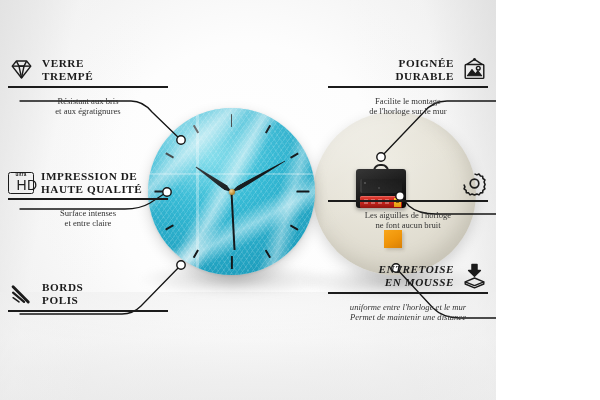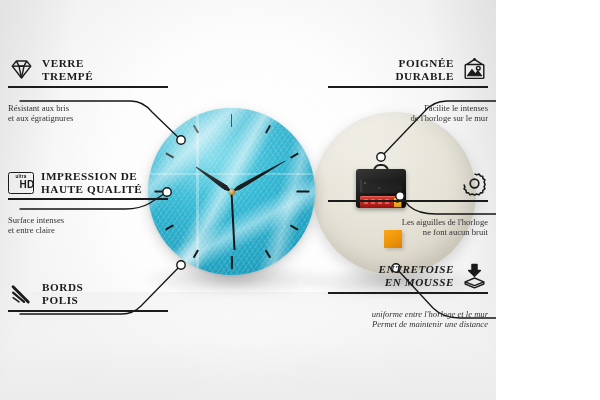--- a/index.html
+++ b/index.html
@@ -45,25 +45,26 @@
     font-family:"Liberation Serif", serif;
     font-weight:700;
     font-size:11.2px;
     letter-spacing:.55px;
     line-height:12.6px;
     color:#1a1a1a;
     text-transform:uppercase;
   }
   .f-rule { height:1.6px; background:#1c1c1c; margin-top:3px; width:100%; }
   .f-desc {
-    margin-top:15px;
+    margin-top:8px;
     font-family:"Liberation Serif", serif;
     font-size:8.6px;
     line-height:10.4px;
     color:#333;
+    text-align:center;
   }
 
   
   #feat-verre      { top:56px; }
   #feat-impression { top:170px; }
   #feat-bords      { top:280px; }
   #feat-poignee    { top:56px; }
   #feat-mecanisme  { top:170px; }
   #feat-entretoise { top:262px;font-style:italic; }
 
@@ -187,21 +188,21 @@
   .back-gloss{
     position:absolute; inset:0; border-radius:50%;
     background:linear-gradient(150deg, rgba(255,255,255,.45) 0%, rgba(255,255,255,.05) 32%, rgba(255,255,255,0) 55%);
     pointer-events:none;
   }
   .hd-box{
     width:26px;height:22px;border:1.7px solid #1b1b1b;border-radius:2.5px;
     display:flex;flex-direction:column;align-items:center;justify-content:center;line-height:1;
   }
   .hd-ultra{font-family:"Liberation Sans",sans-serif;font-size:4.6px;font-weight:700;letter-spacing:.2px;color:#1b1b1b;}
-  .hd-main{font-family:"Liberation Sans",sans-serif;font-size:10px;font-weight:700;letter-spacing:.3px;color:#1b1b1b;margin-top:.5px;margin-left:12px;}
+  .hd-main{font-family:"Liberation Sans",sans-serif;font-size:14px;font-weight:400;letter-spacing:.3px;color:#1b1b1b;margin-top:.5px;margin-left:12px;}
 </style>
 </head>
 <body>
 
 <div id="stage">
 
   <div class="bg-vignette"></div>
   <div class="bg-floor"></div>
 
   <div class="clock-shadow" id="shadow-front"></div>
@@ -364,21 +365,21 @@
         </g>
         <circle cx="16" cy="4" r="1.6" fill="#1b1b1b"></circle>
       </svg>
       <div>
         <div class="f-title">POIGNÉE</div>
         <div class="f-title">DURABLE</div>
       </div>
     </div>
     <div class="f-rule"></div>
     <div class="f-desc">
-      <div>Facilite le intenses</div>
+      <div>Facilite le montage</div>
       <div>de l'horloge sur le mur</div>
     </div>
   </div>
 
   <div class="feature right" id="feat-mecanisme">
     <div class="f-head">
       <svg class="f-icon" viewBox="0 0 32 32">
         <g fill="none" stroke="#1b1b1b" stroke-width="2" stroke-linejoin="round">
           <path d="M16 4.5 l3.1 1.3 2.6-1.1 1.9 2.6 2.8.3 .3 2.8 2.6 1.9 -1.1 2.6 1.3 3.1 -1.3 3.1 1.1 2.6 -2.6 1.9 -.3 2.8 -2.8 .3 -1.9 2.6 -2.6-1.1 -3.1 1.3 -3.1-1.3 -2.6 1.1 -1.9-2.6 -2.8-.3 -.3-2.8 -2.6-1.9 1.1-2.6 -1.3-3.1" transform="translate(0,-1) scale(0.93) translate(1.2,1.5)"></path>
           <circle cx="16" cy="16" r="5.1"></circle>

